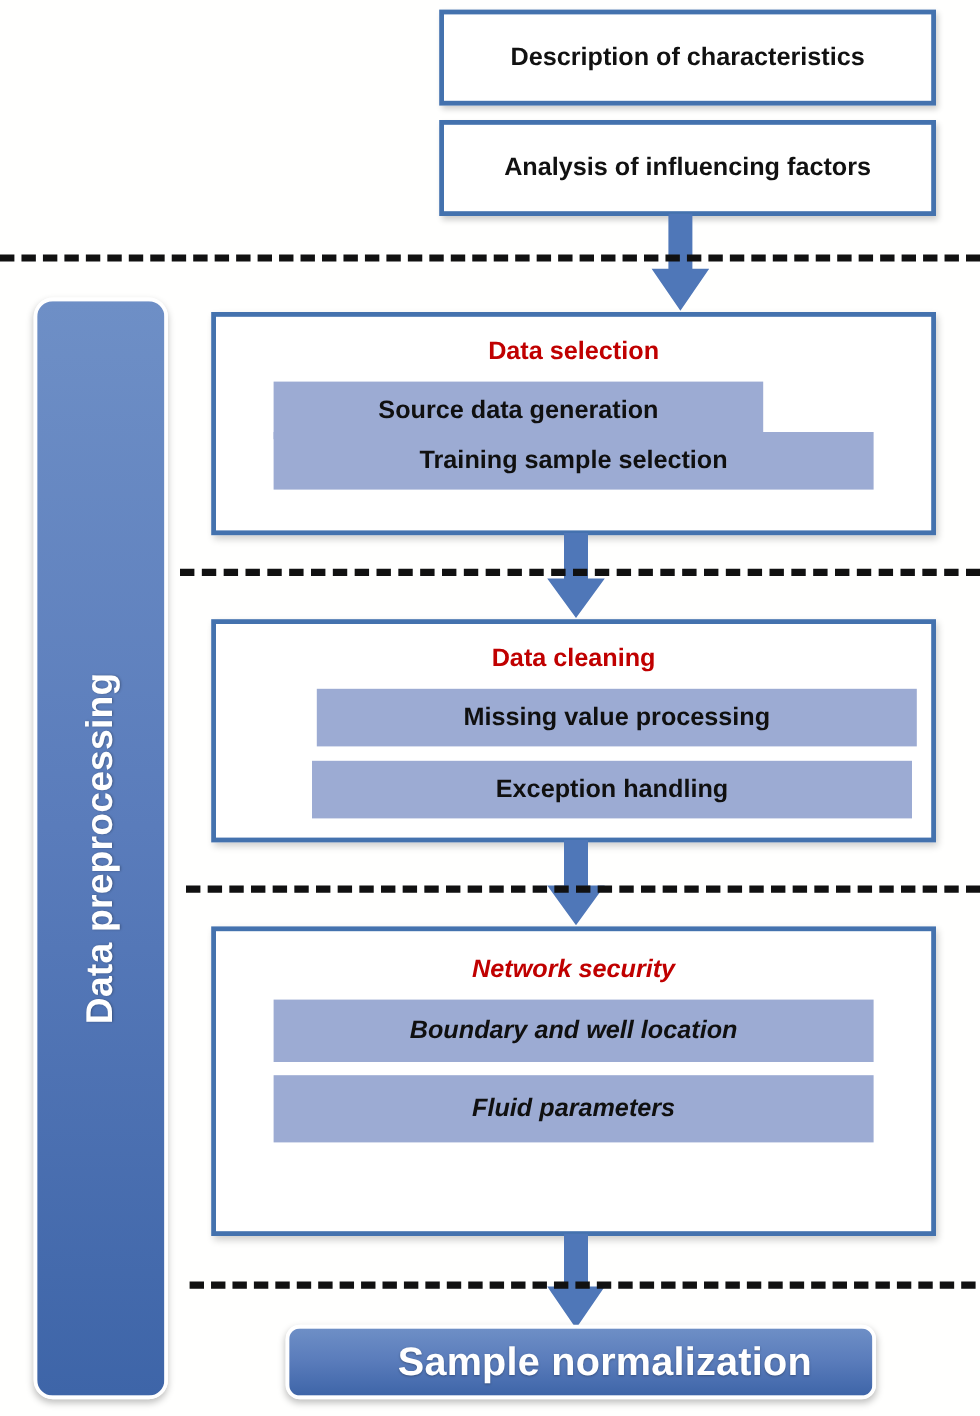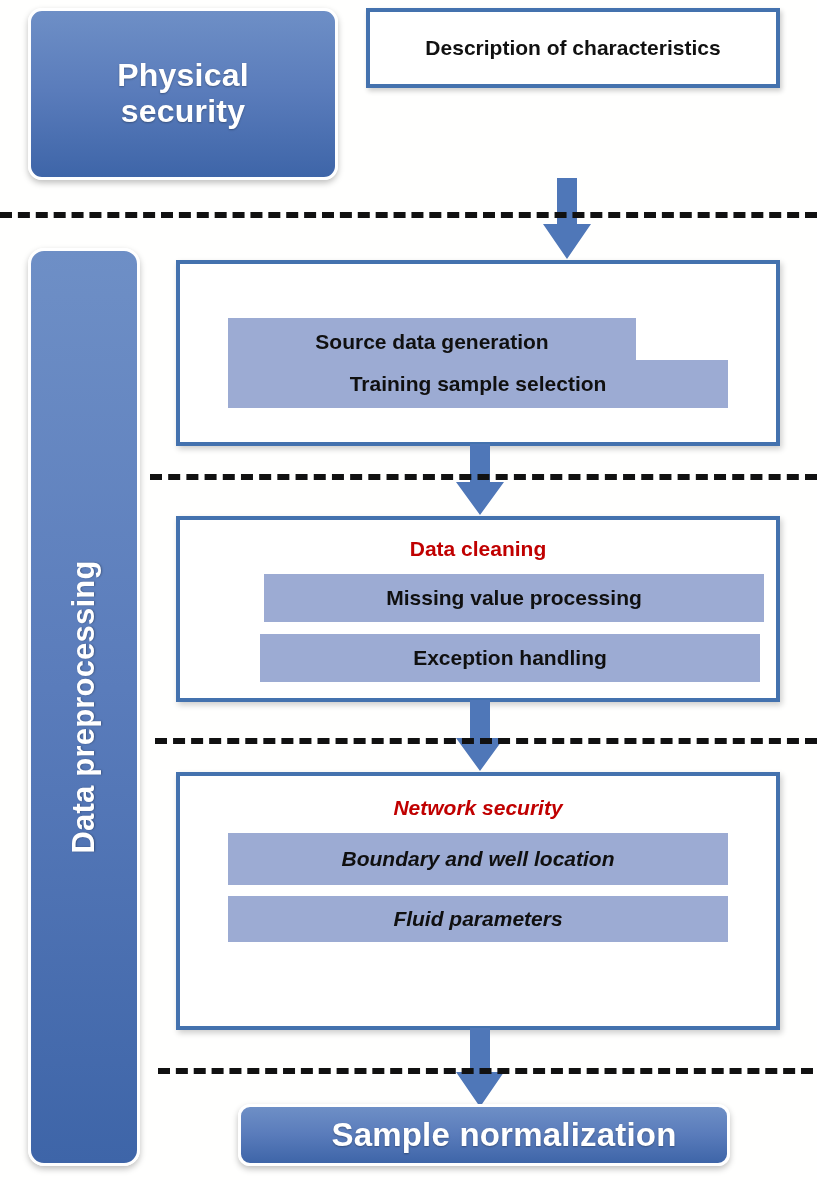--- a/index.html
+++ b/index.html
@@ -93,46 +93,43 @@
     font-weight:bold;
     color:#ffffff;
     text-shadow:0 1px 2px rgba(0,0,0,.30);
   }
 </style>
 </head>
 <body>
 
 <div id="canvas">
 
-  <div class="rbox" style="left:28px;top:8px;width:310px;height:172px;
-              font-size:32px;line-height:1.12;">
-    <div>
-      <div>Physical</div>
-      <div>security</div>
-    </div>
-  </div>
 
   <div class="wbox" style="left:366px;top:8px;width:414px;height:80px;font-size:21px;">
       <span>Description of characteristics</span>
     </div>
 
+  <div class="wbox" style="left:366px;top:100px;width:414px;height:80px;font-size:21px;">
+      <span>Analysis of influencing factors</span>
+    </div>
 
   <div class="arrow" style="left:542px;top:178px;width:50px;height:82px;">
     <svg width="50" height="82" viewBox="0 0 50 82">
       <polygon points="15,0 35,0 35,46 49,46 25,81 1,46 15,46" fill="#4F77B8"></polygon>
     </svg>
   </div>
 
   <div class="dash" style="left:0px;top:212px;width:817px;"></div>
 
   <div class="rbox" style="left:28px;top:248px;width:112px;height:918px;border-radius:16px;">
     <span class="vlabel">Data preprocessing</span>
   </div>
 
   <div class="panel" style="left:176px;top:260px;width:604px;height:186px;">
+    <div class="panel-title" style="top:17px;">Data selection</div>
     <div class="subbar" style="left:48px;top:54px;width:408px;height:48px;">
         <span>Source data generation</span>
       </div>
     <div class="subbar" style="left:48px;top:96px;width:500px;height:48px;">
         <span>Training sample selection</span>
       </div>
   </div>
 
   <div class="arrow" style="left:455px;top:444px;width:50px;height:72px;">
     <svg width="50" height="72" viewBox="0 0 50 72">
@@ -158,21 +155,21 @@
     </svg>
   </div>
 
   <div class="dash" style="left:155px;top:738px;width:662px;"></div>
 
   <div class="panel" style="left:176px;top:772px;width:604px;height:258px;font-style:italic;">
     <div class="panel-title" style="top:20px;">Network security</div>
     <div class="subbar" style="left:48px;top:57px;width:500px;height:52px;">
         <span>Boundary and well location</span>
       </div>
-    <div class="subbar" style="left:48px;top:120px;width:500px;height:46px;">
+    <div class="subbar" style="left:48px;top:120px;width:500px;height:56px;">
         <span>Fluid parameters</span>
       </div>
   </div>
 
   <div class="arrow" style="left:455px;top:1028px;width:50px;height:80px;">
     <svg width="50" height="80" viewBox="0 0 50 80">
       <polygon points="15,0 35,0 35,44 49,44 25,79 1,44 15,44" fill="#4F77B8"></polygon>
     </svg>
   </div>
 

